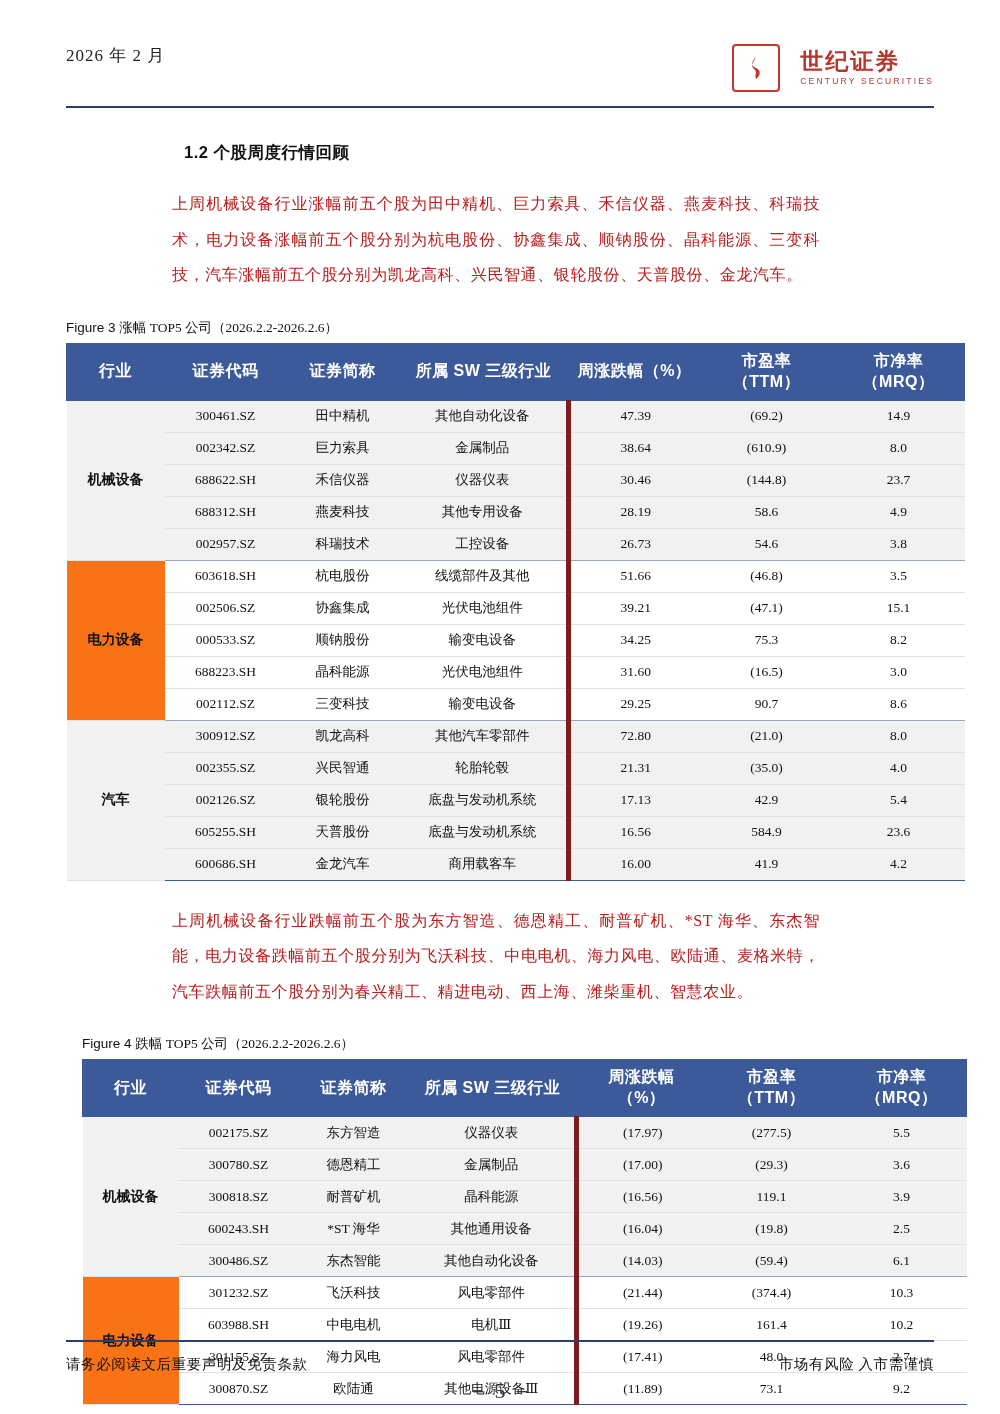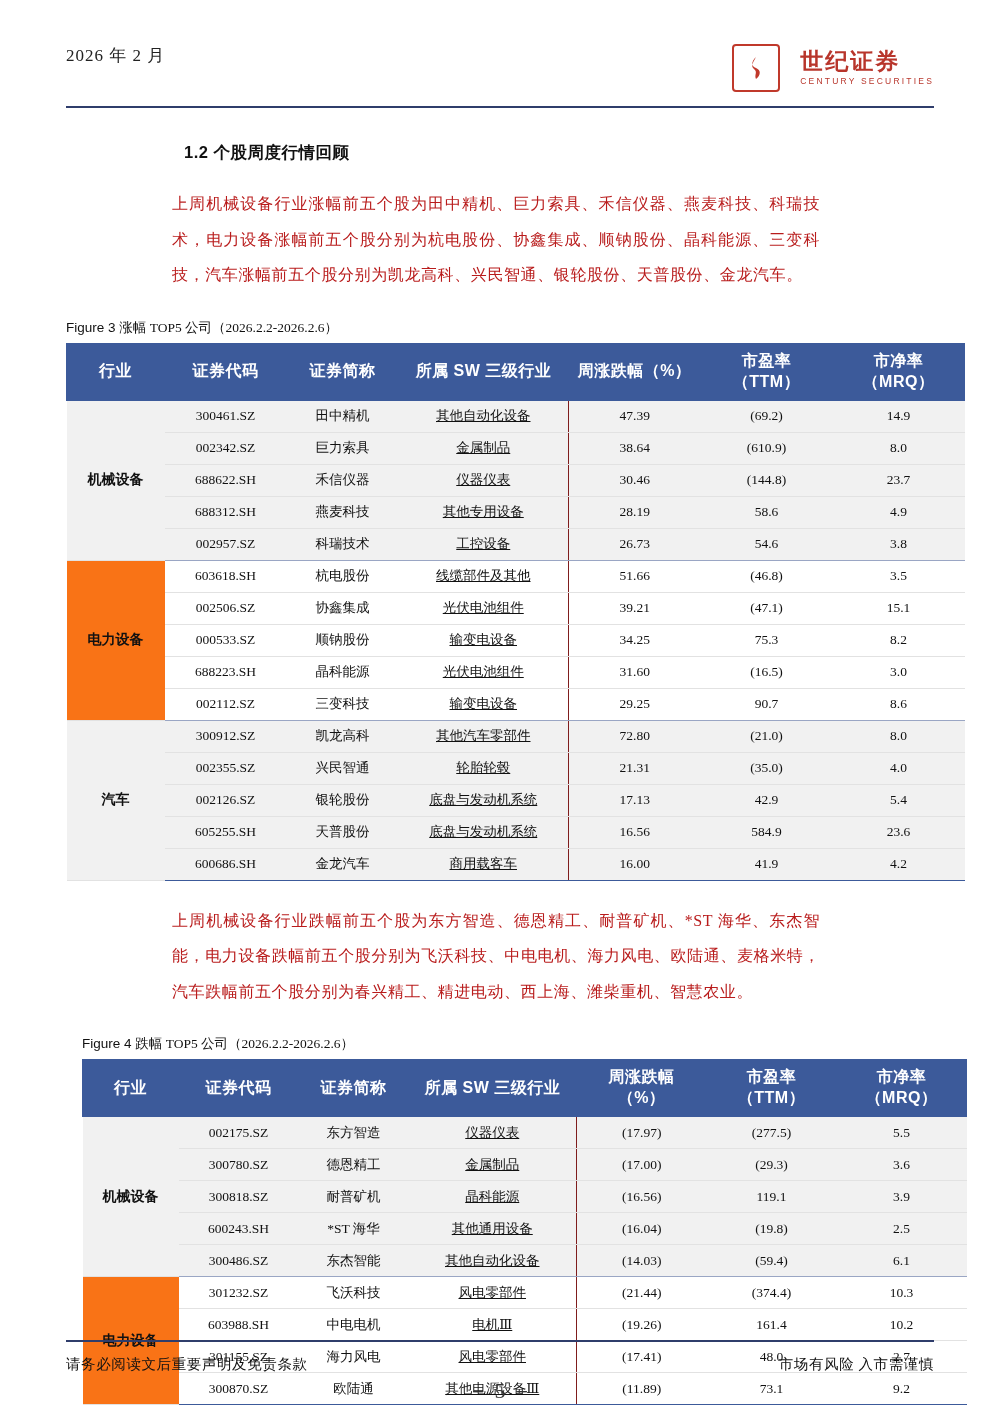--- a/index.html
+++ b/index.html
@@ -53,21 +53,21 @@
     font-size:13.5px;padding:6.5px 2px;text-align:center;
     font-family:"Liberation Serif","DejaVu Serif",serif;color:#111;
     border-left:none;border-right:none;border-top:none;border-bottom:1px solid #e2e2e2;
   }
   table.tbl tr.band td{background:#f1f1f1;}
   table.tbl td.sector{
     font-weight:bold;font-size:14px;background:#f1f1f1;
     font-family:"Liberation Sans","DejaVu Sans",sans-serif;
   }
   table.tbl td.sector.white{background:#f97316;}
-  table.tbl td.name{border-right:1px solid #7f1d1d;text-decoration:underline;}
+  table.tbl td.name{border-right:5px solid #7f1d1d;}
   table.tbl tr.grp-end td{border-bottom:1px solid #9aa6c4;}
   table.tbl tr:last-child td{border-bottom:1px solid #3c5a9a;}
   .neg{color:#d0021b;}
 
   .source{
     margin-top:7px;font-size:12px;color:#333;
     font-family:"Liberation Serif","DejaVu Serif",serif;letter-spacing:.4px;
   }
 
   

